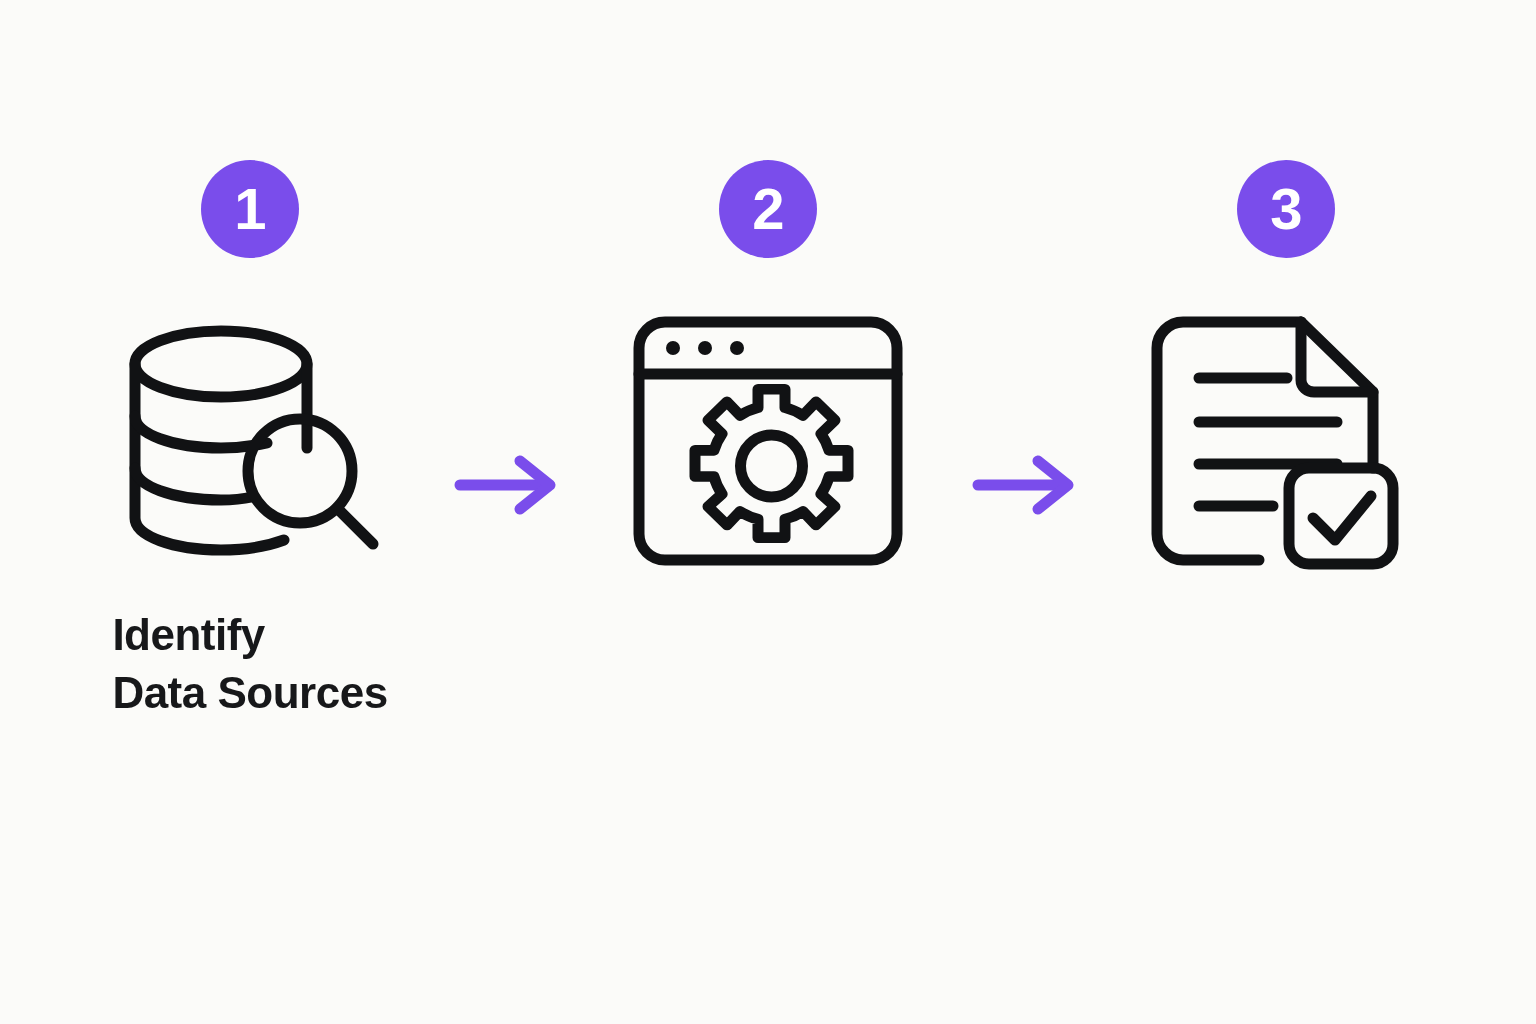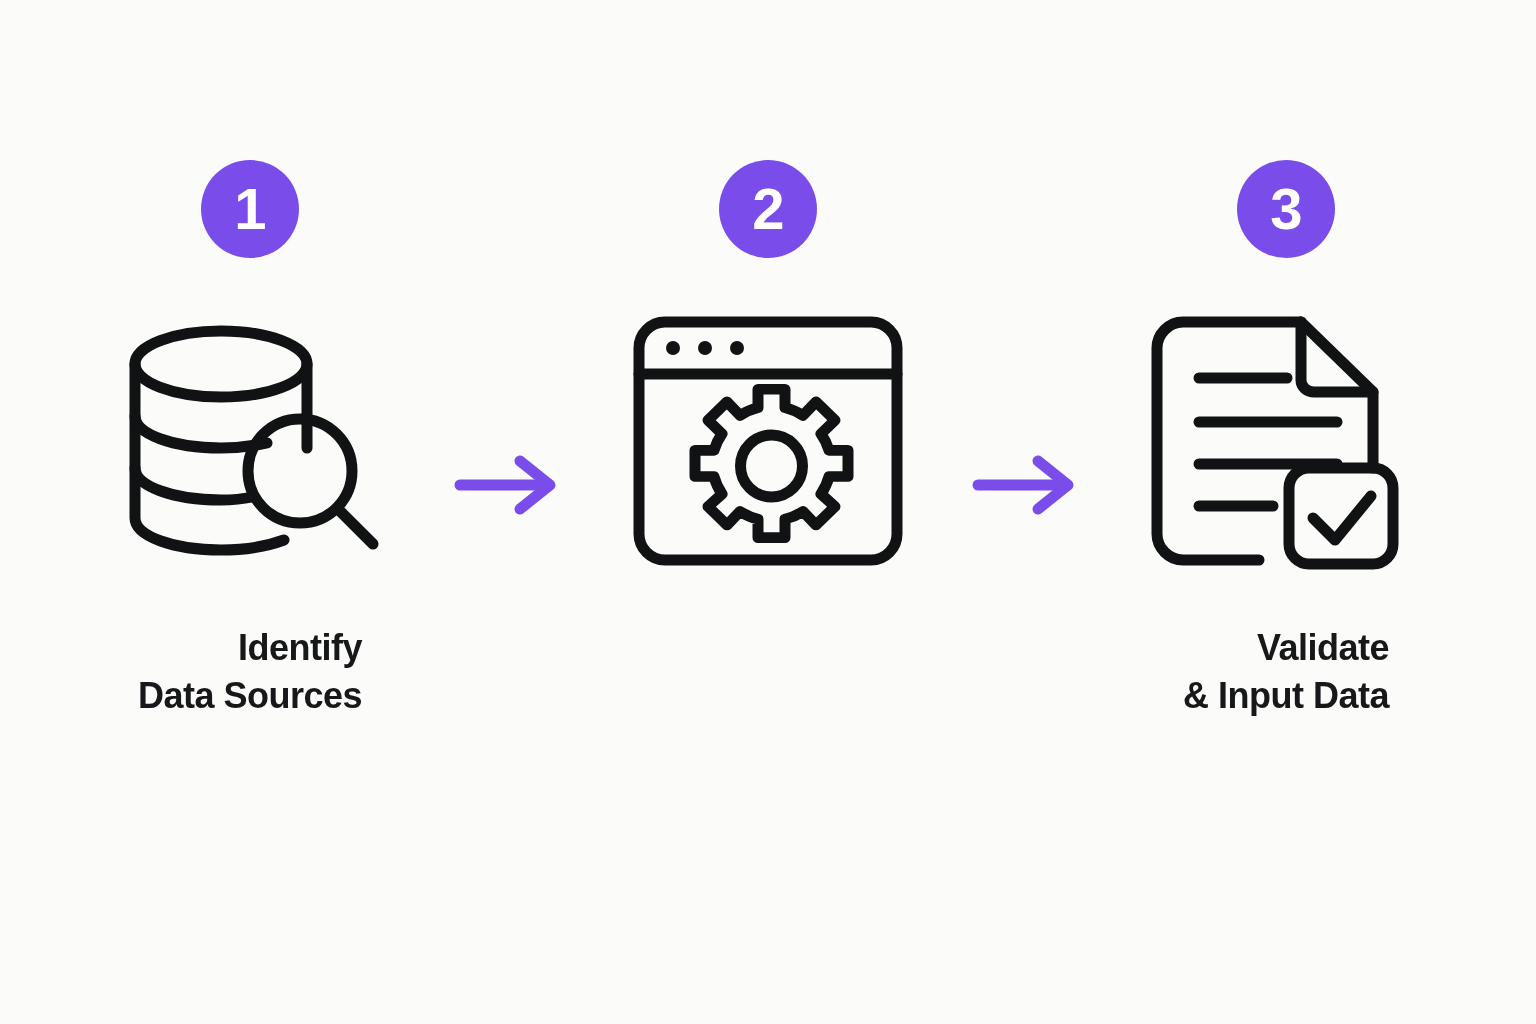--- a/index.html
+++ b/index.html
@@ -68,25 +68,25 @@
     display: flex;
     align-items: center;
     justify-content: center;
   }
   .icon-slot svg {
     display: block;
     overflow: visible;
   }
 
   .step-label {
-    margin-top: 58px;
-    text-align: right;
+    margin-top: 40px;
+    text-align: left;
     color: #17181a;
     font-family: "Liberation Sans", sans-serif;
-    font-size: 36px;
+    font-size: 44px;
     font-weight: bold;
     line-height: 1.32;
     letter-spacing: -0.5px;
     white-space: pre-line;
   }
 
   .connector {
     width: 118px;
     flex: 0 0 auto;
     display: flex;
@@ -179,18 +179,16 @@
           <path d="M150 6 V64 C150 71 156 76 163 76 H222"></path>
           <path d="M48 62 H136"></path>
           <path d="M48 106 H186"></path>
           <path d="M48 148 H186"></path>
           <path d="M48 190 H122"></path>
           <rect x="138" y="152" width="104" height="96" rx="20"></rect>
           <path d="M162 202 L184 224 L220 180"></path>
         </svg>
       </div>
 
-      <div class="step-label">Validate
-&amp; Input Data</div>
     </div>
 
   </div>
 </div>
 
 </body></html>

